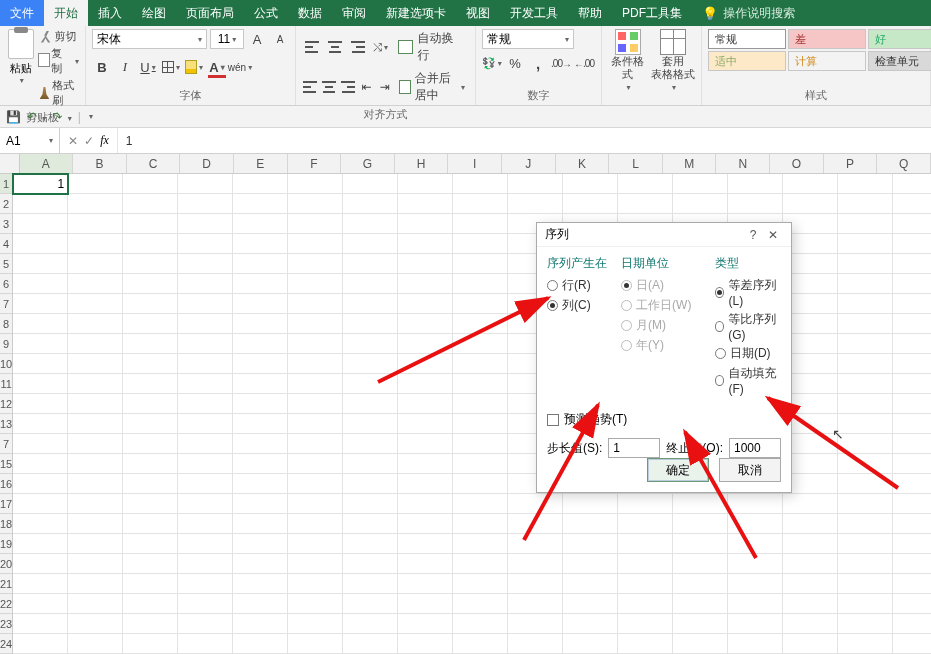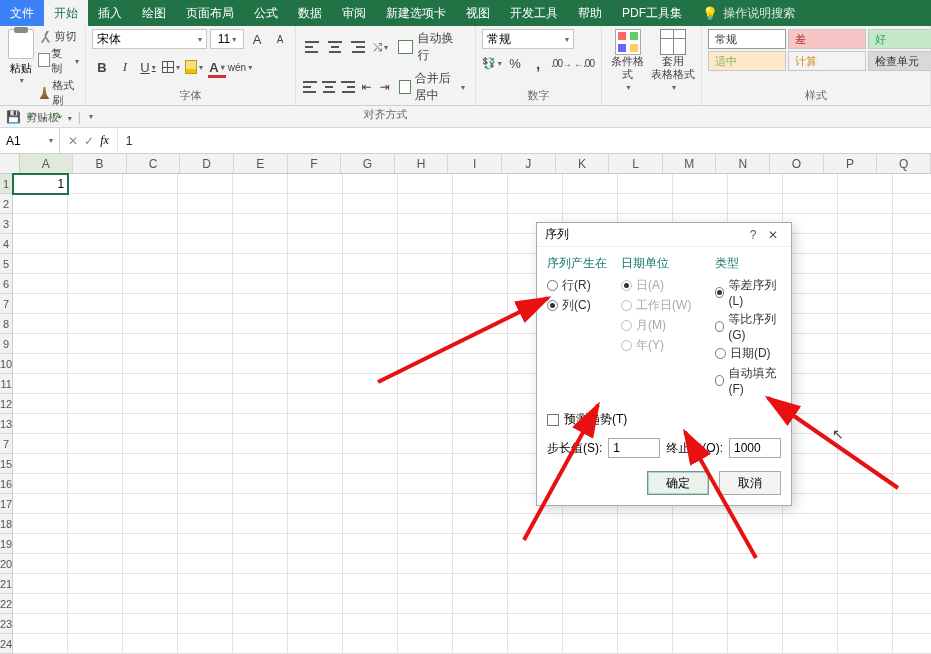--- a/index.html
+++ b/index.html
@@ -116,21 +116,21 @@
 .radio-row { display:flex; align-items:center; gap:4px; margin:3px 0; color:#333; }
 .radio { width:11px; height:11px; border:1px solid #777; border-radius:50%; display:inline-flex; align-items:center; justify-content:center; }
 .radio.on::after { content:""; width:5px; height:5px; background:#333; border-radius:50%; }
 .radio.dis { border-color:#bbb; }
 .radio-row.dis { color:#aaa; }
 .chk-row { display:flex; align-items:center; gap:5px; margin-top:12px; }
 .chk { width:12px; height:12px; border:1px solid #777; background:#fff; }
 .field-row { display:flex; align-items:center; gap:6px; margin-top:10px; }
 .field-row label { white-space:nowrap; }
 .txt { border:1px solid #aaa; height:20px; padding:0 4px; flex:1; font-size:12px; min-width:10px; }
-.dlg-actions { display:flex; gap:10px; justify-content:flex-end; margin-top:13px; }
+.dlg-actions { display:flex; gap:10px; justify-content:flex-end; margin-top:0; }
 .btn { width:62px; height:24px; border:1px solid #aaa; background:#f3f3f3; display:flex; align-items:center; justify-content:center; }
 .btn.primary { border-color:#6a9a7a; box-shadow: inset 0 0 0 1px #bcd; background:#eaf2ec; }
 
 
 .arrow-svg { position:absolute; left:0; top:0; width:931px; height:654px; pointer-events:none; z-index: 50; }
 
 
 .cursor { position:absolute; left:832px; top:426px; font-size:14px; color:#444; }
 </style>
 </head>

